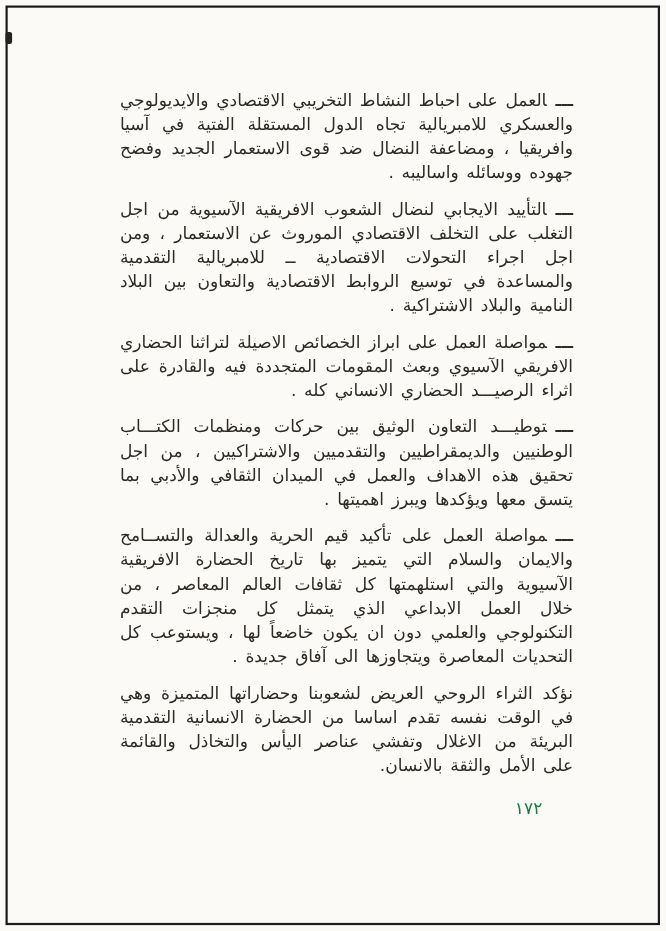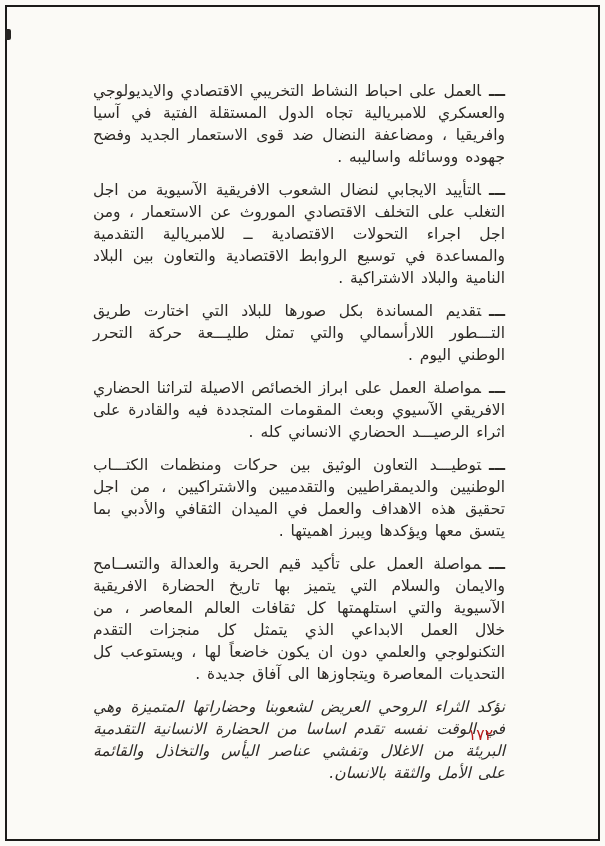--- a/index.html
+++ b/index.html
@@ -30,66 +30,64 @@
     left: 5px;
     top: 29px;
     width: 6px;
     height: 11px;
     background: #262421;
     border-radius: 2px;
   }
   .content {
     position: absolute;
     top: 80px;
-    right: 100px;
+    right: 84px;
     width: 412px;
     direction: rtl;
     unicode-bidi: embed;
     text-align: justify;
     color: #2e2b27;
     font-size: 15.5px;
     line-height: 22px;
     word-spacing: 2px;
   }
   .content p {
     margin: 0 0 11px 0;
   }
   .dash {
     margin-left: 8px;
     font-weight: bold;
     letter-spacing: 0;
   }
   .closing {
     margin-top: 3px;
-    font-style: italic;
   }
   .pagenum {
     position: absolute;
     top: 726px;
     right: 112px;
     direction: rtl;
     font-size: 15.5px;
-    color: #b91c1c;
+    color: #15803d;
     letter-spacing: 1px;
   }
 </style>
 </head>
 <body>
 
 <div class="page">
   <div class="frame"></div>
   <div class="speck"></div>
 
   <div class="content">
 
     <p><span class="dash">ـــ</span><span>العمل على احباط النشاط التخريبي الاقتصادي والايديولوجي والعسكري للامبريالية تجاه الدول المستقلة الفتية في آسيا وافريقيا ، ومضاعفة النضال ضد قوى الاستعمار الجديد وفضح جهوده ووسائله واساليبه .</span></p>
 
     <p><span class="dash">ـــ</span><span>التأييد الايجابي لنضال الشعوب الافريقية الآسيوية من اجل التغلب على التخلف الاقتصادي الموروث عن الاستعمار ، ومن اجل اجراء التحولات الاقتصادية ــ للامبريالية التقدمية والمساعدة في توسيع الروابط الاقتصادية والتعاون بين البلاد النامية والبلاد الاشتراكية .</span></p>
 
-    <p><span class="dash">ـــ</span><span>تقديم المساندة بكل صورها للبلاد التي اختارت طريق التـــطور اللارأسمالي والتي تمثل طليـــعة حركة التحرر الوطني اليوم .</span></p>
 
     <p><span class="dash">ـــ</span><span>مواصلة العمل على ابراز الخصائص الاصيلة لتراثنا الحضاري الافريقي الآسيوي وبعث المقومات المتجددة فيه والقادرة على اثراء الرصيـــد الحضاري الانساني كله .</span></p>
 
     <p><span class="dash">ـــ</span><span>توطيـــد التعاون الوثيق بين حركات ومنظمات الكتـــاب الوطنيين والديمقراطيين والتقدميين والاشتراكيين ، من اجل تحقيق هذه الاهداف والعمل في الميدان الثقافي والأدبي بما يتسق معها ويؤكدها ويبرز اهميتها .</span></p>
 
     <p><span class="dash">ـــ</span><span>مواصلة العمل على تأكيد قيم الحرية والعدالة والتســامح والايمان والسلام التي يتميز بها تاريخ الحضارة الافريقية الآسيوية والتي استلهمتها كل ثقافات العالم المعاصر ، من خلال العمل الابداعي الذي يتمثل كل منجزات التقدم التكنولوجي والعلمي دون ان يكون خاضعاً لها ، ويستوعب كل التحديات المعاصرة ويتجاوزها الى آفاق جديدة .</span></p>
 
     <p class="closing">نؤكد الثراء الروحي العريض لشعوبنا وحضاراتها المتميزة وهي في الوقت نفسه تقدم اساسا من الحضارة الانسانية التقدمية البريئة من الاغلال وتفشي عناصر اليأس والتخاذل والقائمة على الأمل والثقة بالانسان.</p>
 
   </div>

